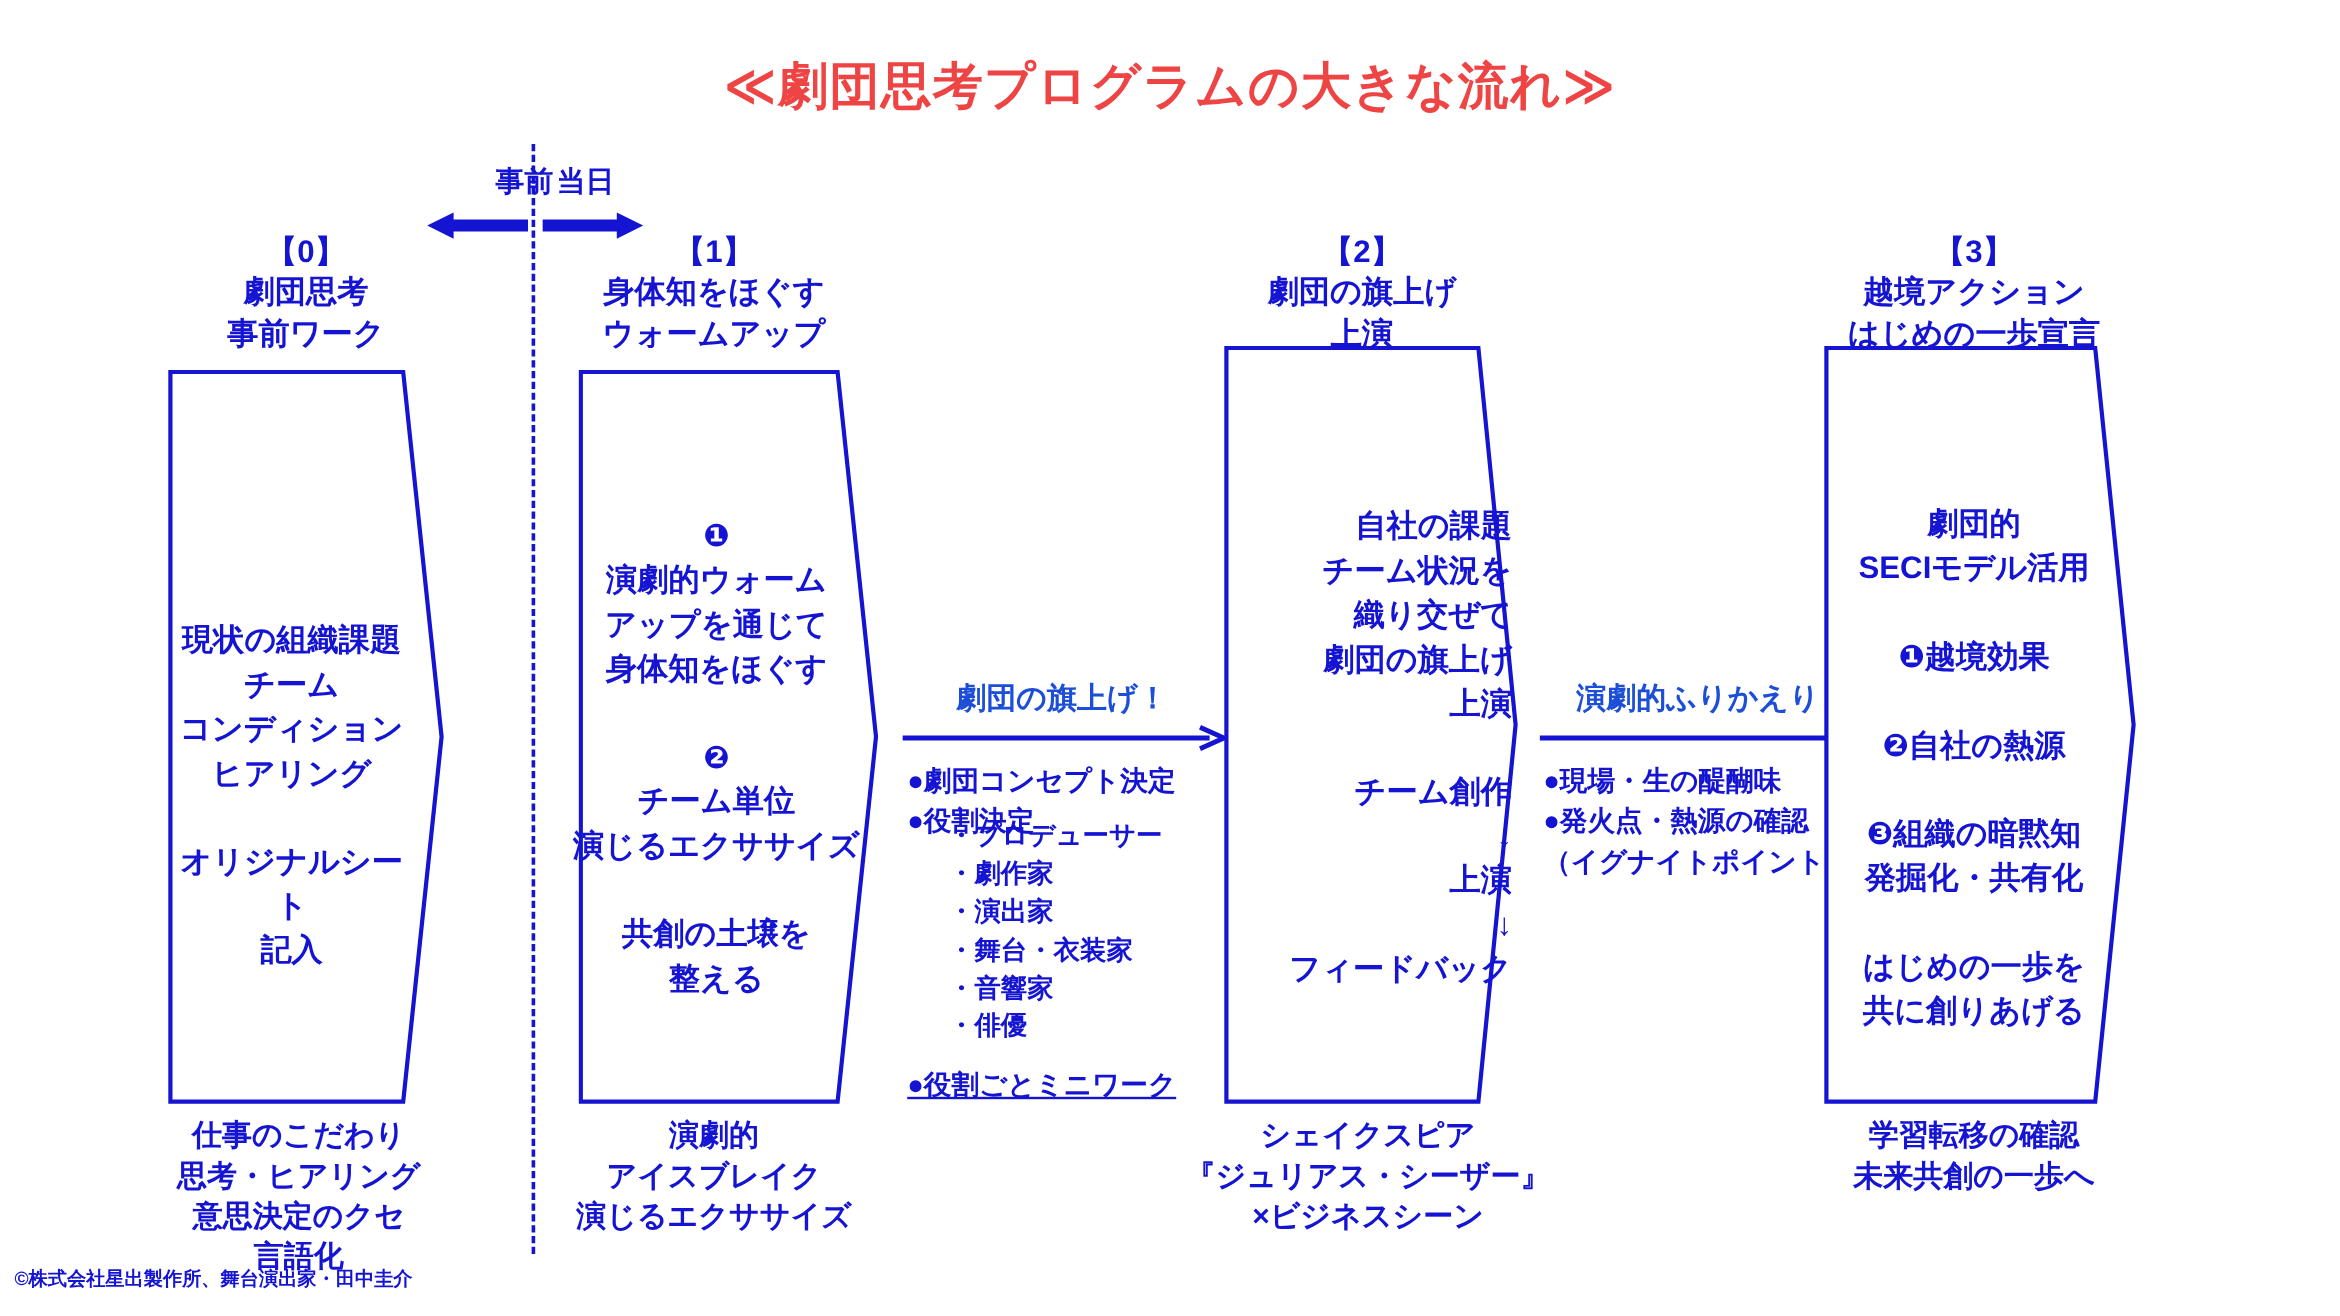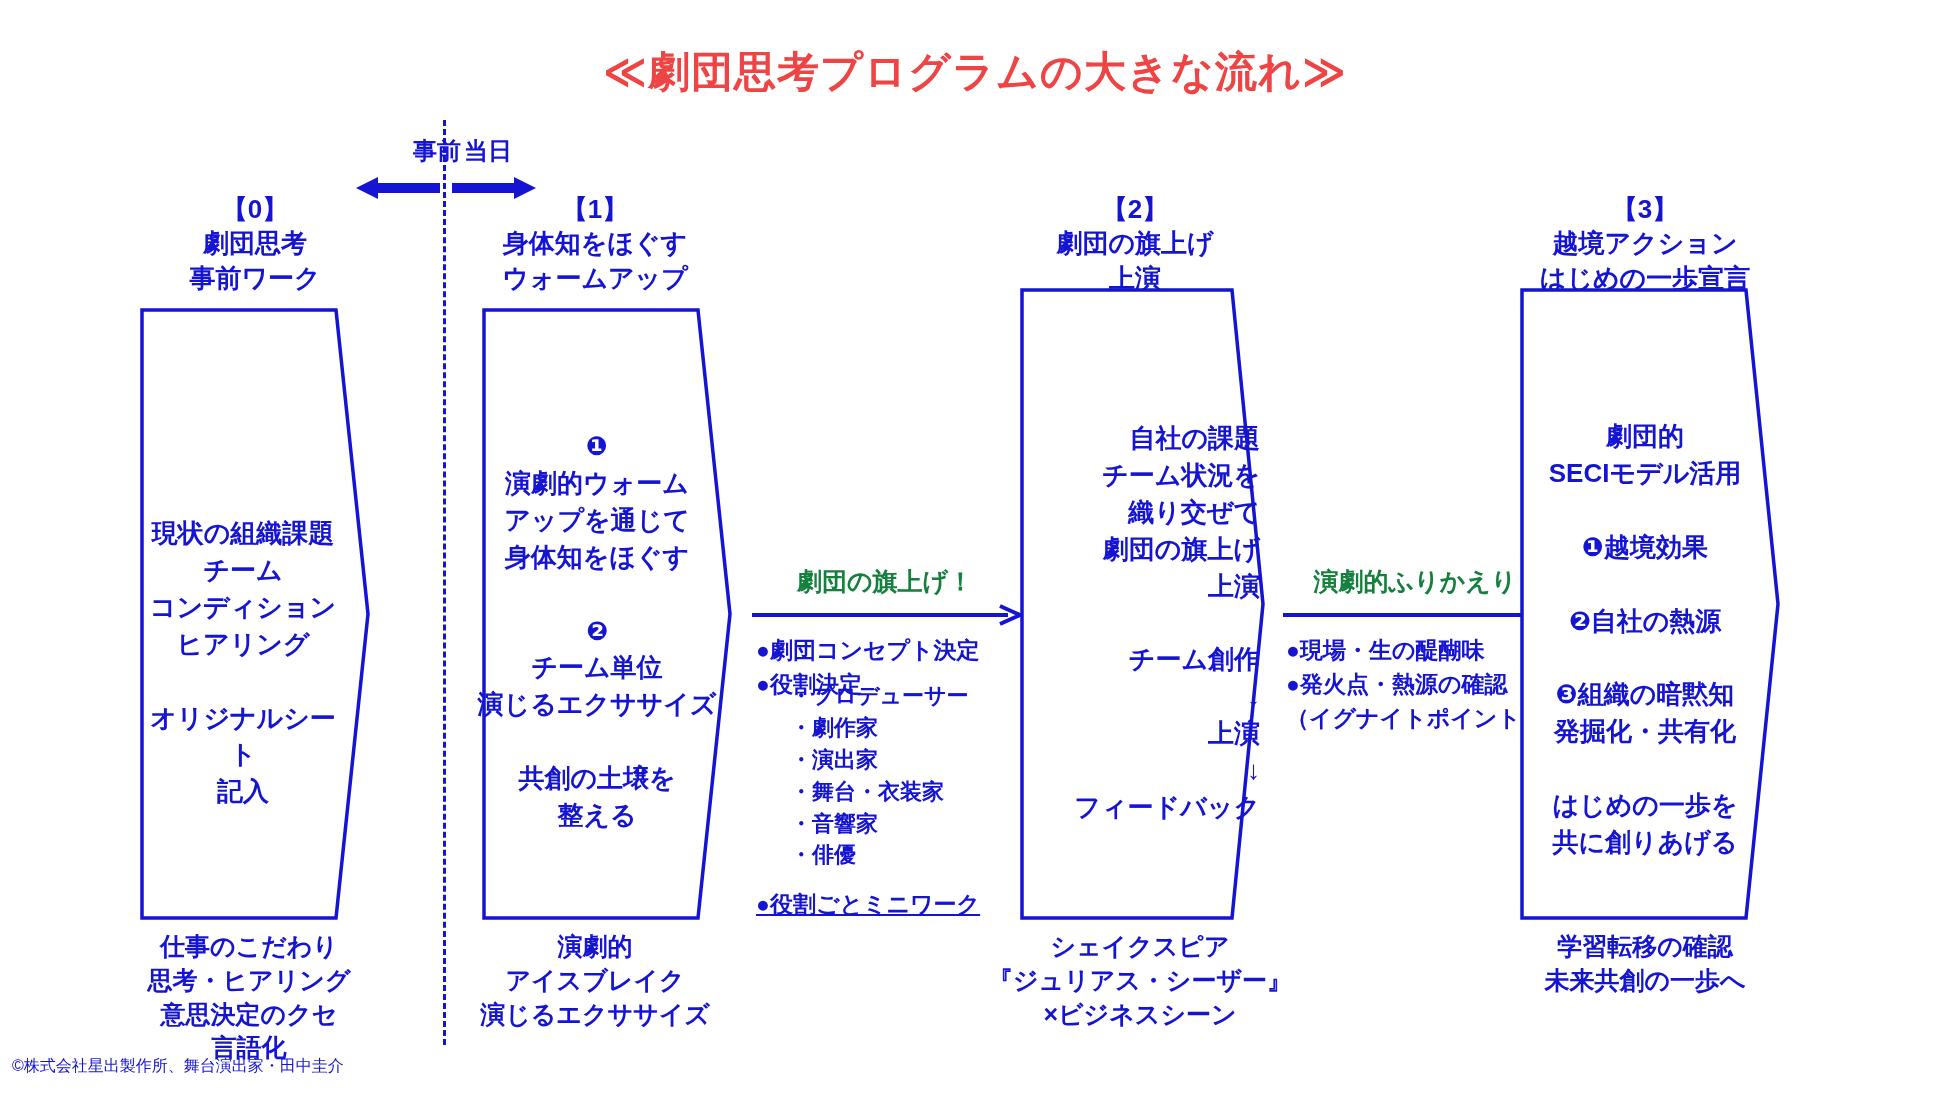--- a/index.html
+++ b/index.html
@@ -111,21 +111,21 @@
     color: #1414d2;
   }
 
   
   .connector-title {
     position: absolute;
     text-align: center;
     font-size: 25px;
     font-weight: bold;
     white-space: nowrap;
-    color: #15803d;
+    color: #1d4ed8;
   }
   .connector-arrow {
     position: absolute;
     height: 22px;
   }
   .connector-list {
     position: absolute;
     font-size: 23px;
     font-weight: bold;
     line-height: 1.47;
@@ -140,21 +140,21 @@
     color: #1414d2;
     white-space: pre-line;
   }
 
   
   #copyright {
     position: absolute;
     left: 12px;
     top: 1056px;
     font-size: 16px;
-    font-weight: normal;
+    font-weight: bold;
     color: #1414d2;
     white-space: nowrap;
   }
 </style>
 </head>
 <body>
 
 <div id="page-title">≪劇団思考プログラムの大きな流れ≫</div>
 
 <div id="phase-divider"></div>

